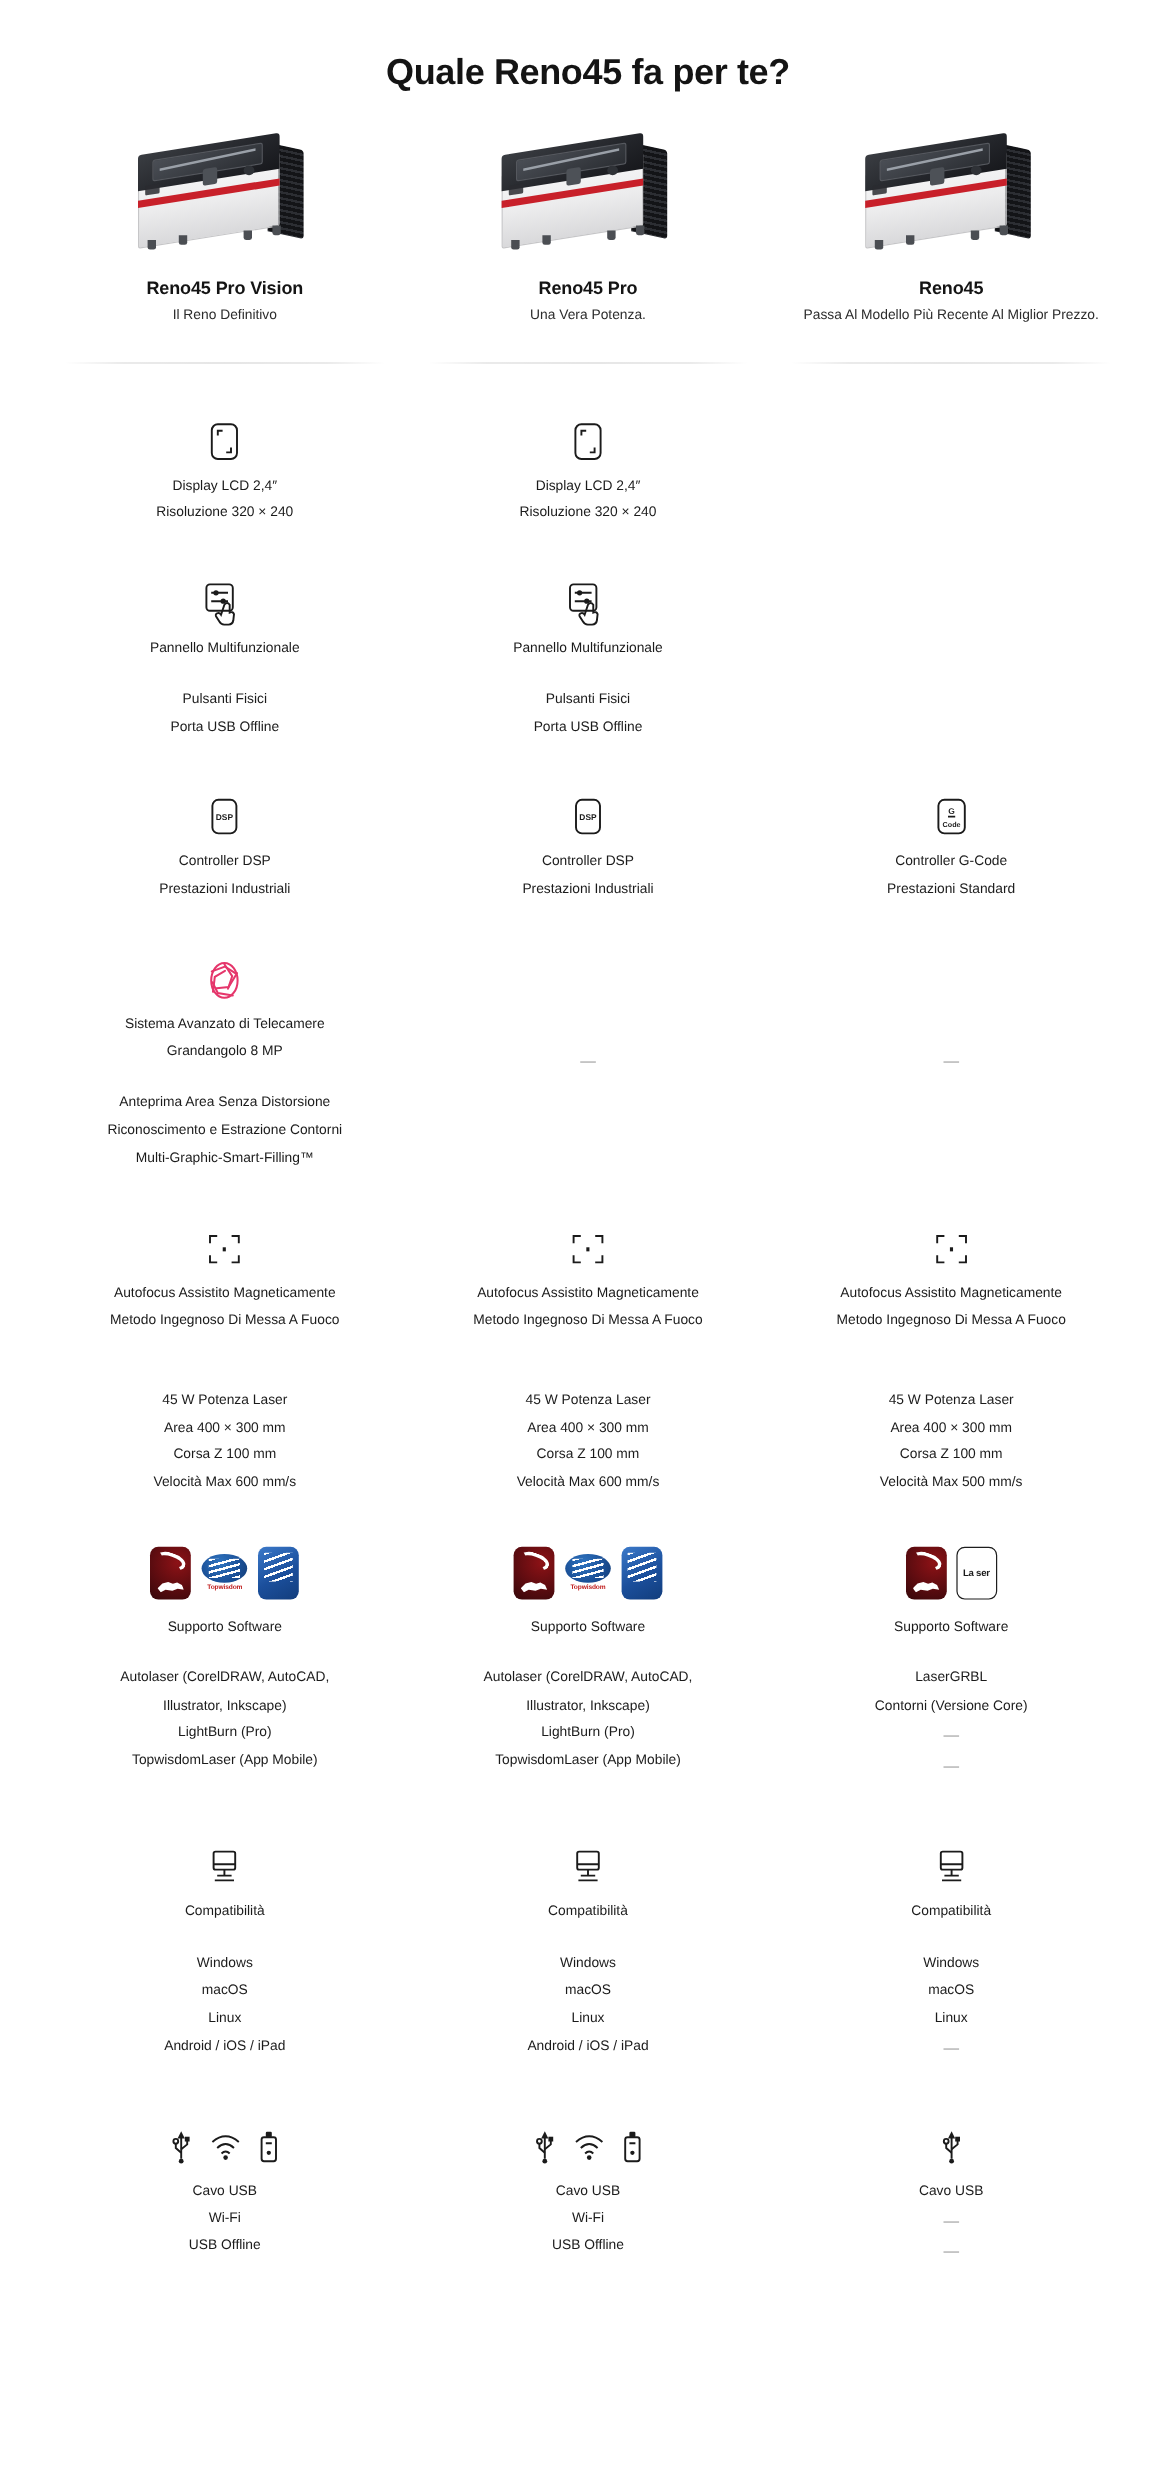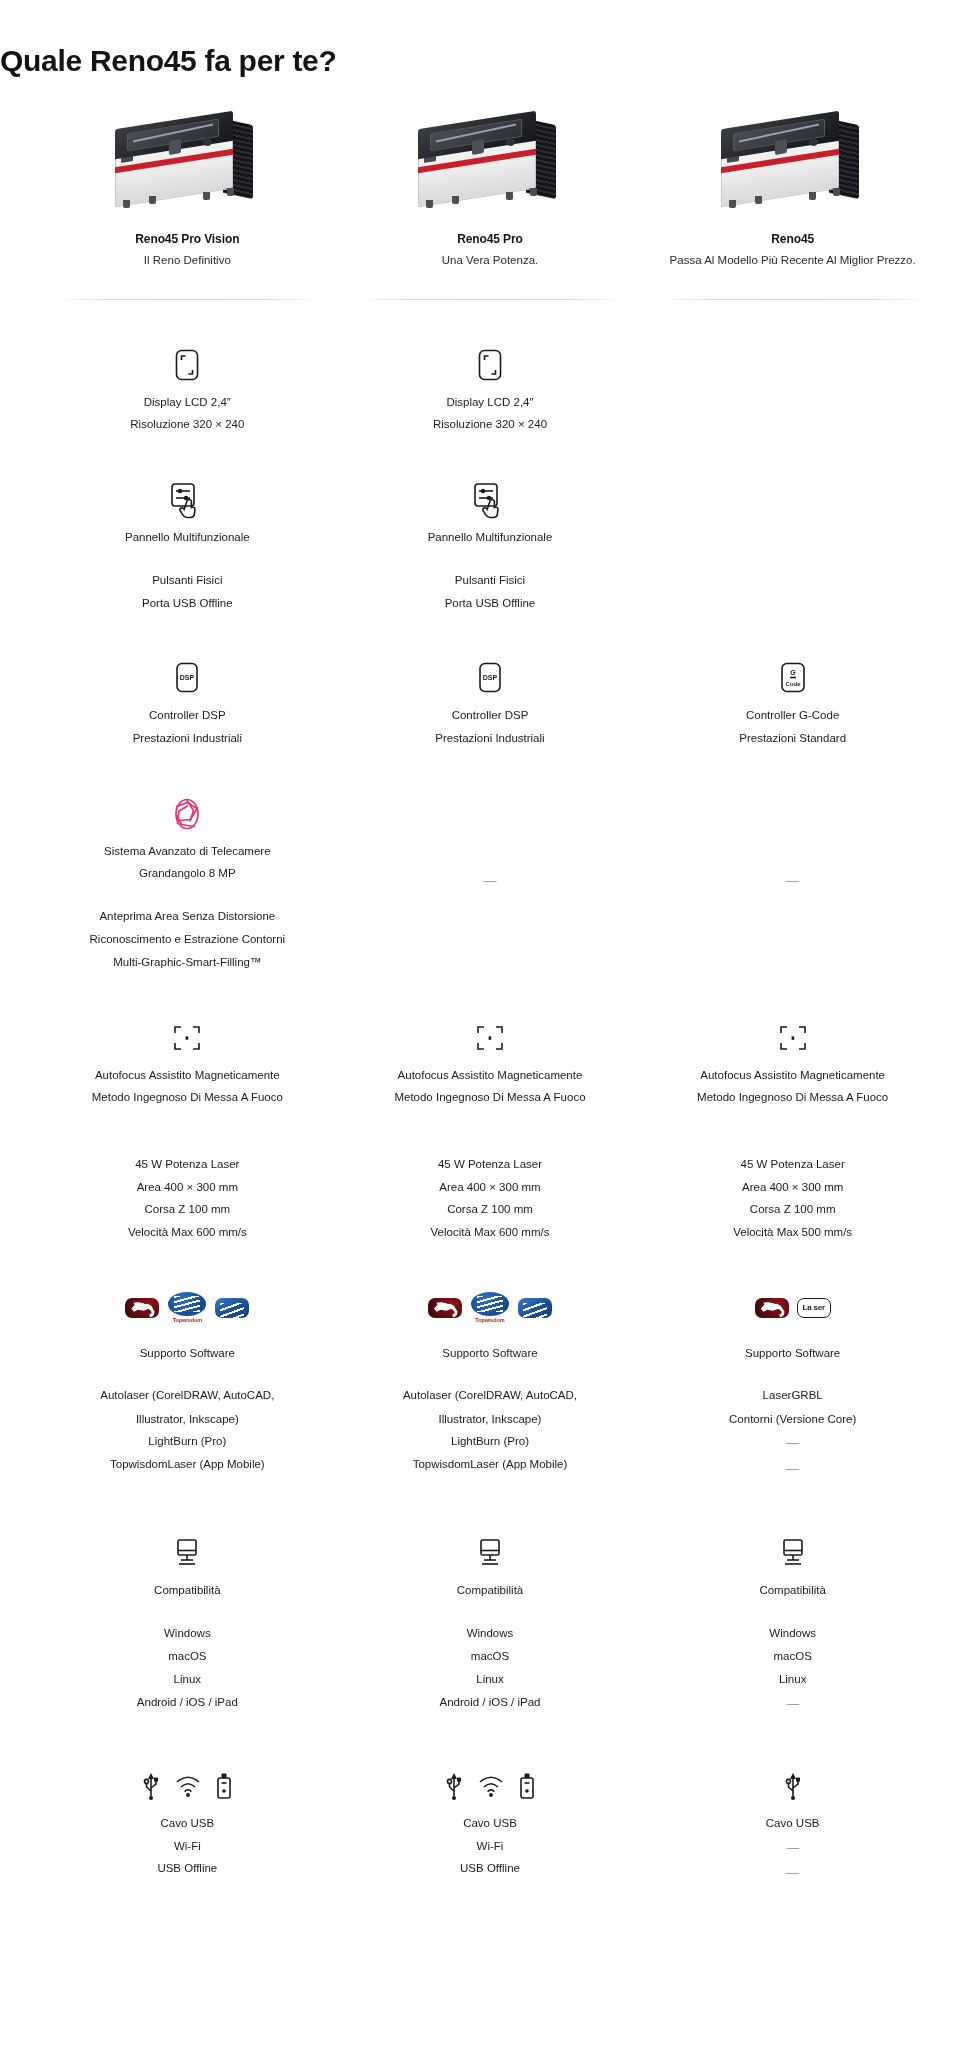--- a/index.html
+++ b/index.html
@@ -13,21 +13,21 @@
     width: 980px;
     min-height: 2066px;
     background: #fff;
     padding: 0;
     position: relative;
     overflow: hidden;
   }
 
   
   .page-title {
-    text-align: left;
+    text-align: center;
     font-size: 30px;
     font-weight: 700;
     letter-spacing: -0.3px;
     color: #141414;
     padding-top: 44px;
     padding-bottom: 10px;
   }
 
   
   .cols {
@@ -125,21 +125,21 @@
     background: #4b4e53;
     border-radius: 0 0 2px 2px;
   }
   .m-foot.f1 { left: 16px; }
   .m-foot.f2 { left: 42px; bottom: 6px; }
   .m-foot.f3 { left: 96px; bottom: 10px; }
   .m-foot.f4 { left: 120px; bottom: 14px; }
 
   .prod-name {
     margin-top: 22px;
-    font-size: 12px;
+    font-size: 15px;
     font-weight: 700;
     color: #141414;
     letter-spacing: -0.1px;
   }
   .prod-tag {
     margin-top: 7px;
     font-size: 11.5px;
     color: #2c2c2c;
     line-height: 1.35;
     text-align: center;
@@ -227,21 +227,21 @@
 
   
   .logos {
     display: flex;
     gap: 8px;
     justify-content: center;
     align-items: center;
     height: 46px;
   }
   .logo {
-    width: 34px; height: 20px;
+    width: 34px; height: 44px;
     border-radius: 7px;
     position: relative;
     overflow: hidden;
     flex: 0 0 auto;
   }
   .logo-lightburn {
     background: radial-gradient(circle at 68% 30%, #8d1216 0%, #5d0c10 55%, #35070a 100%);
   }
   .lb-arc {
     position: absolute;

